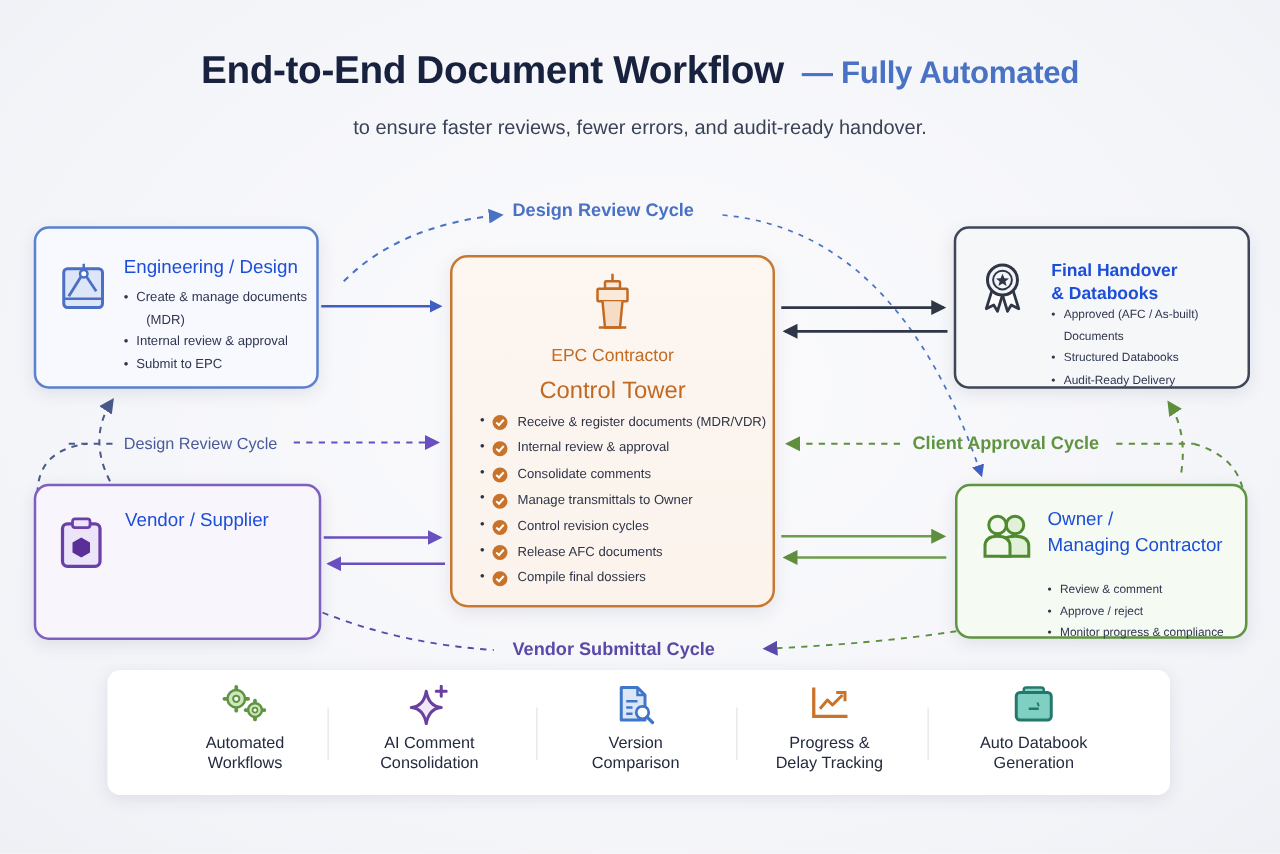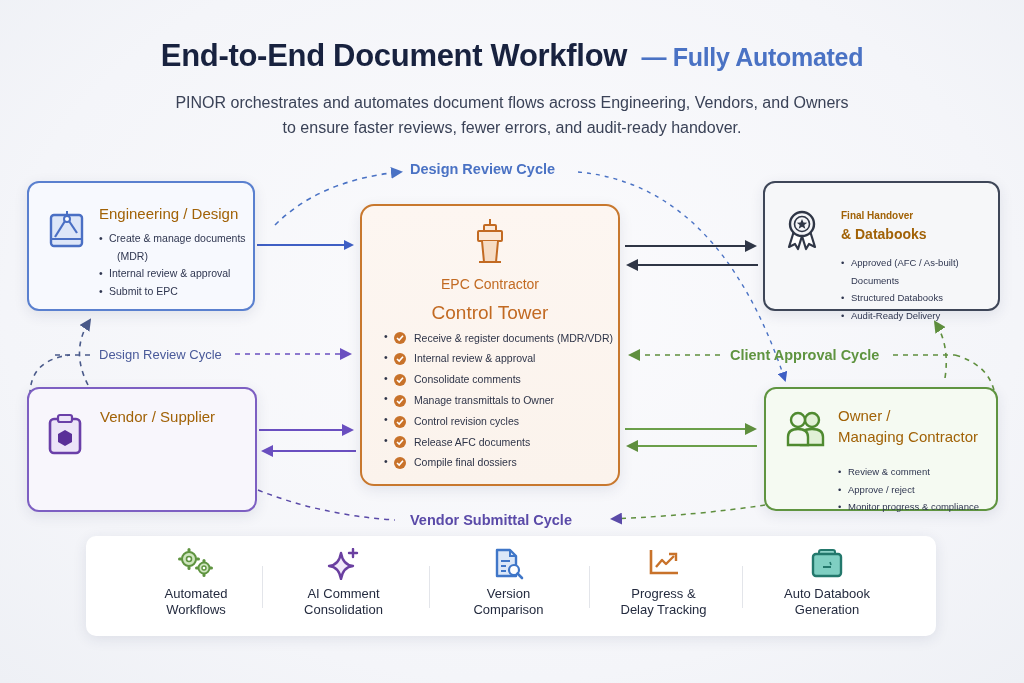--- a/index.html
+++ b/index.html
@@ -17,21 +17,21 @@
   #title .accent { color: #4a72c4; font-size: 25px; margin-left: 6px; }
   #subtitle {
     left: 0; width: 1024px; top: 90px; text-align: center;
     font-size: 16px; line-height: 25px; color: #3a4257;
   }
   .card {
     position: absolute; border-radius: 12px; background: #f8f9fc;
     box-shadow: 0 4px 14px rgba(40,50,90,0.10);
     box-sizing: border-box;
   }
-  .card h3 { margin: 0; font-size: 15px; font-weight: normal; color: #a16207; line-height: 21px; }
+  .card h3 { margin: 0; font-size: 15px; font-weight: normal; color: #1d4ed8; line-height: 21px; }
   .card ul { margin: 6px 0 0 0; padding: 0; list-style: none; }
   .card li { font-size: 10.5px; color: #2f3650; line-height: 17.5px; padding-left: 10px; position: relative; }
   .card li::before { content: "•"; position: absolute; left: 0; top: 0; }
   .card .icon { position: absolute; }
 
   #eng { left: 27px; top: 181px; width: 228px; height: 130px; border: 2px solid #5a80cf; background: #f7f9fe; }
   #vendor { left: 27px; top: 387px; width: 230px; height: 125px; border: 2px solid #7d5fc2; background: #f8f6fc; }
   #handover { left: 763px; top: 181px; width: 237px; height: 130px; border: 2px solid #3e4658; background: #f6f7f9; }
   #owner { left: 764px; top: 387px; width: 234px; height: 124px; border: 2px solid #5f9440; background: #f5faf2; }
 
@@ -60,21 +60,20 @@
   .fdiv { position: absolute; top: 30px; width: 1px; height: 42px; background: #e3e5ea; }
 </style>
 </head>
 <body>
 
 <div class="abs" id="title">
   <span>End-to-End Document Workflow</span>
   <span class="accent">— Fully Automated</span>
 </div>
 <div class="abs" id="subtitle">
-  <div>PINOR orchestrates and automates document flows across Engineering, Vendors, and Owners</div>
   <div>to ensure faster reviews, fewer errors, and audit-ready handover.</div>
 </div>
 
 <svg class="abs" style="left:0;top:0" width="1024" height="683">
   <defs>
     <marker id="mBlue" markerWidth="10" markerHeight="10" refX="8" refY="5" orient="auto" markerUnits="userSpaceOnUse">
         <path d="M0,0 L10,5 L0,10 z" fill="#3f5fc4"></path>
       </marker>
     <marker id="mBlueL" markerWidth="12" markerHeight="12" refX="9" refY="6" orient="auto" markerUnits="userSpaceOnUse">
         <path d="M0,0 L12,6 L0,12 z" fill="#4a72c4"></path>
@@ -240,23 +239,23 @@
   <span class="icon" style="left:20px;top:26px;">
     <svg width="34" height="42" viewBox="0 0 34 42">
       <path d="M9,22 L4,38 L10,35 L13,40 L17,27" fill="#fff" stroke="#2f3646" stroke-width="2.2" stroke-linejoin="round"></path>
       <path d="M25,22 L30,38 L24,35 L21,40 L17,27" fill="#fff" stroke="#2f3646" stroke-width="2.2" stroke-linejoin="round"></path>
       <circle cx="17" cy="15" r="12" fill="#f4f5f8" stroke="#2f3646" stroke-width="2.4"></circle>
       <circle cx="17" cy="15" r="7.5" fill="none" stroke="#2f3646" stroke-width="1.6"></circle>
       <path d="M17,10 L18.5,13.6 L22.2,13.8 L19.3,16.1 L20.3,19.8 L17,17.7 L13.7,19.8 L14.7,16.1 L11.8,13.8 L15.5,13.6 Z" fill="#2f3646"></path>
     </svg>
   </span>
   <div class="abs" style="left:76px;top:24px;">
-    <h3 style="font-weight:bold;font-size:10px;line-height:18px;">Final Handover</h3>
+    <h3 style="font-weight:bold;font-size:14px;line-height:18px;">Final Handover</h3>
     <h3 style="font-weight:bold;font-size:14px;line-height:18px;">&amp; Databooks</h3>
-    <ul style="margin-top:11px">
+    <ul style="margin-top:0">
       <li style="font-size:9.5px">Approved (AFC / As-built) Documents</li>
       <li style="font-size:9.5px">Structured Databooks</li>
       <li style="font-size:9.5px">Audit-Ready Delivery</li>
     </ul>
   </div>
 </div>
 
 <div class="card" id="owner">
   <span class="icon" style="left:20px;top:22px;">
     <svg width="40" height="36" viewBox="0 0 40 36">

